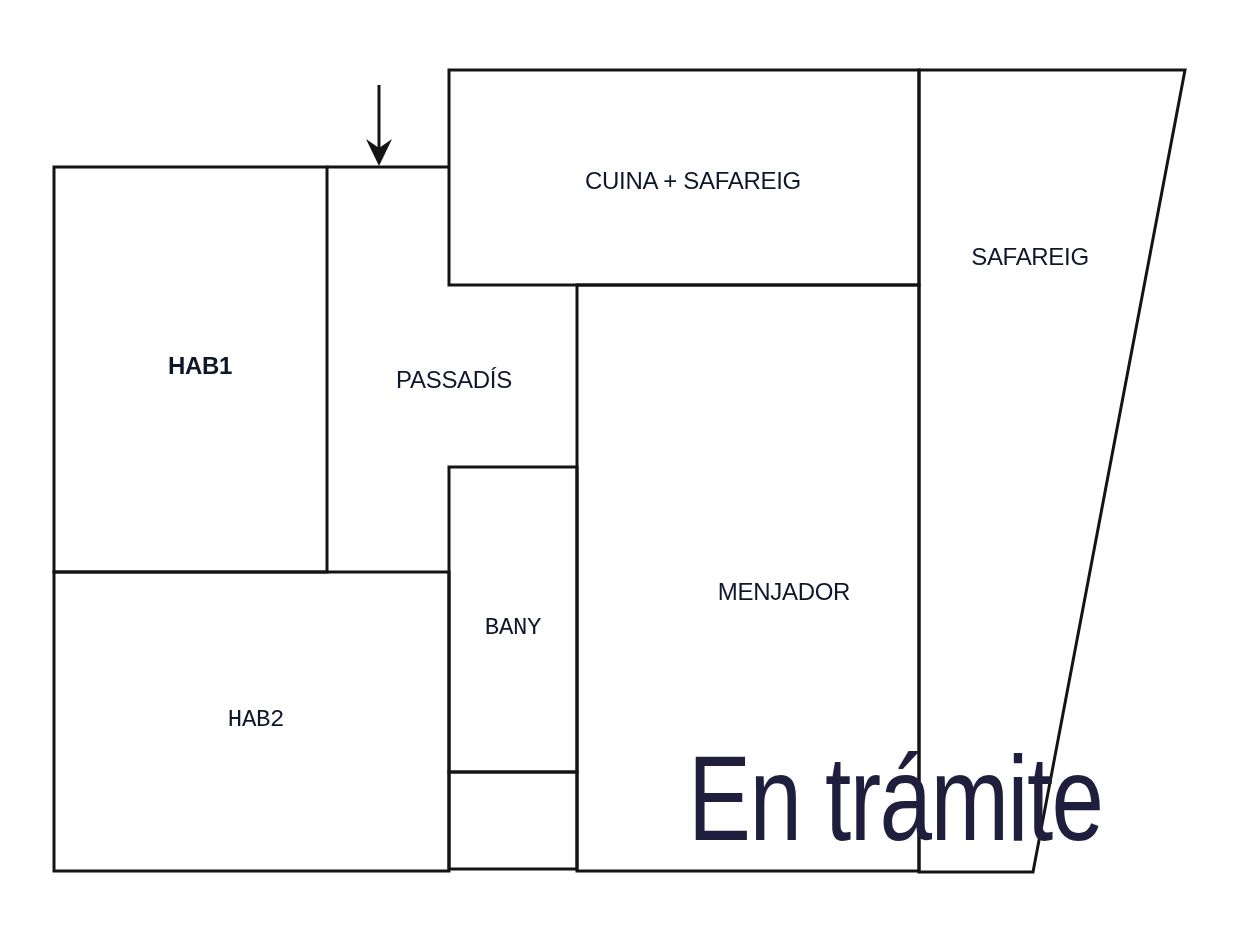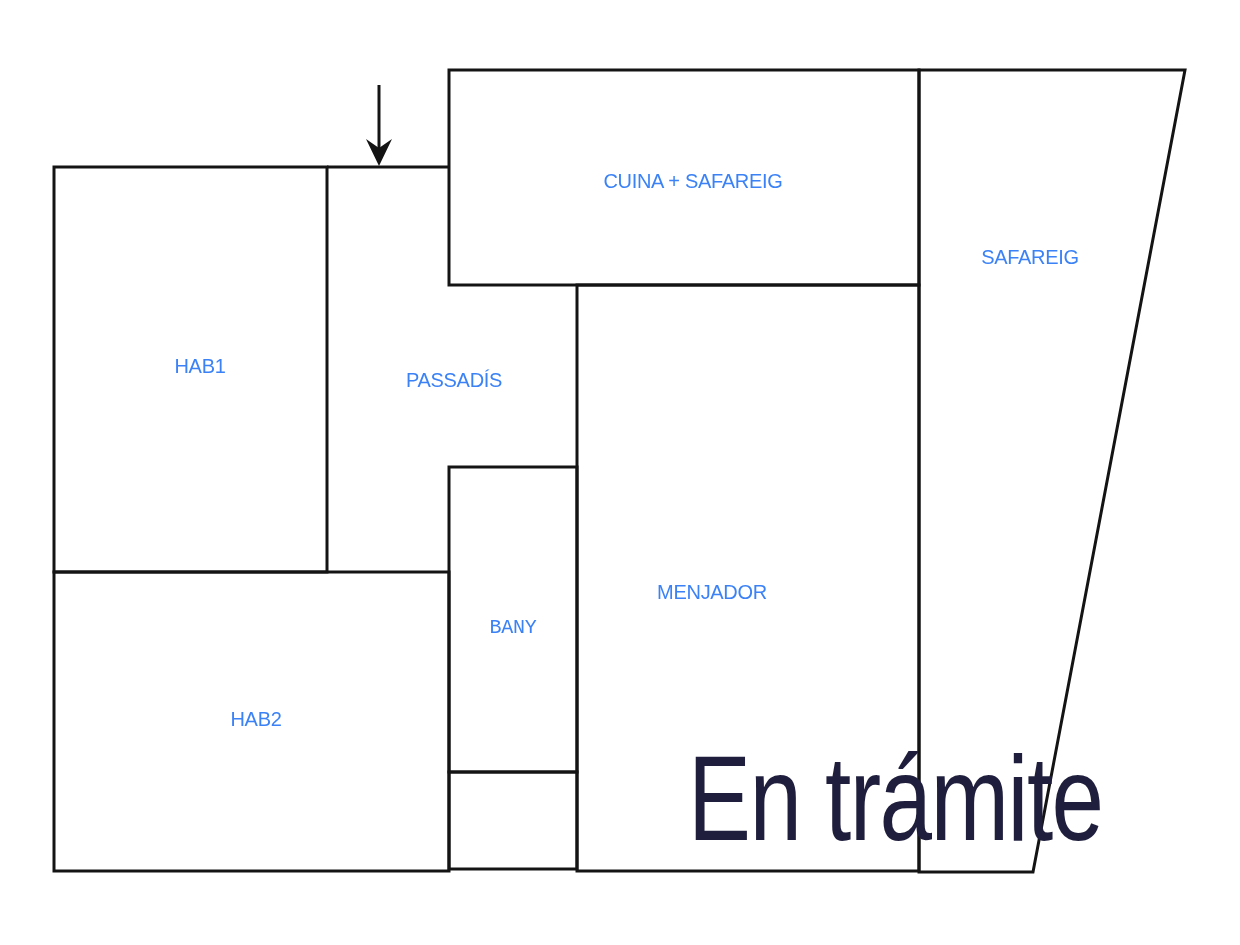--- a/index.html
+++ b/index.html
@@ -18,23 +18,23 @@
   .plan-svg {
     position: absolute;
     left: 0;
     top: 0;
     z-index: 1;
   }
   .room-label {
     position: absolute;
     z-index: 3;
     transform: translate(-50%, -50%);
-    font-size: 20px;
+    font-size: 24px;
     letter-spacing: -0.3px;
-    color: #3b82f6;
+    color: #0f172a;
     white-space: nowrap;
   }
   .watermark {
     position: absolute;
     left: 688px;
     top: 738px;
     z-index: 2;
     font-size: 121px;
     line-height: 1;
     font-weight: 500;
@@ -74,23 +74,23 @@
     <g>
       <line x1="379" y1="85" x2="379" y2="150" stroke="#141414" stroke-width="3"></line>
       <polygon points="379,166 366,139 379,148 392,139" fill="#141414"></polygon>
     </g>
   </svg>
 
   <div class="room-label" style="left:693px; top:181px;">CUINA + SAFAREIG</div>
 
   <div class="room-label" style="left:1030px; top:257px;">SAFAREIG</div>
 
-  <div class="room-label" style="left:200px; top:366px;">HAB1</div>
+  <div class="room-label" style="left:200px; top:366px;font-weight:bold;">HAB1</div>
 
   <div class="room-label" style="left:454px; top:380px;">PASSADÍS</div>
 
   <div class="room-label" style="left:513px; top:627px;font-family:Liberation Mono, monospace;">BANY</div>
 
-  <div class="room-label" style="left:256px; top:719px;">HAB2</div>
+  <div class="room-label" style="left:256px; top:719px;font-family:Liberation Mono, monospace;">HAB2</div>
 
-  <div class="room-label" style="left:712px; top:592px;text-align:center;">MENJADOR</div>
+  <div class="room-label" style="left:784px; top:592px;text-align:center;">MENJADOR</div>
 
 </div>
 
 </body></html>

